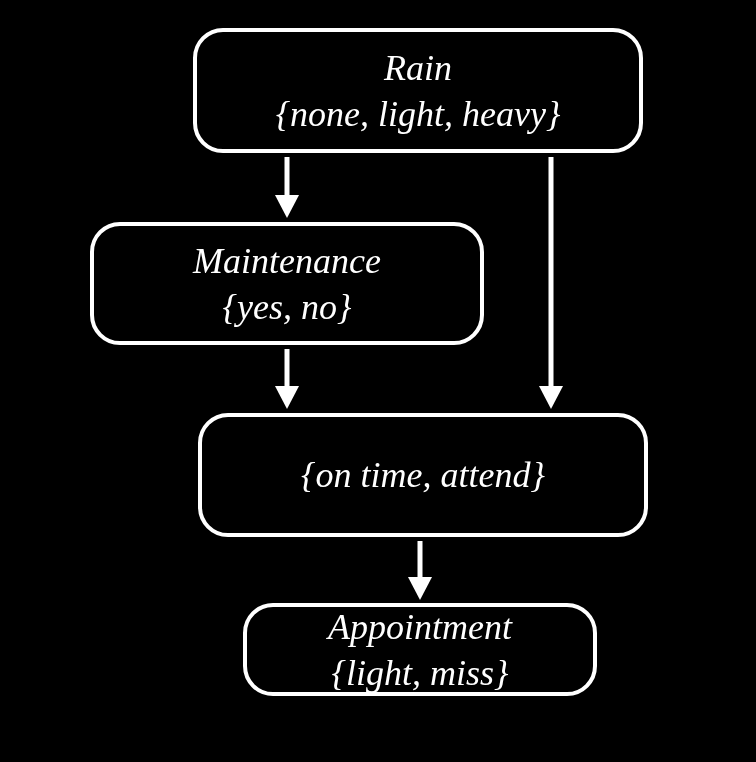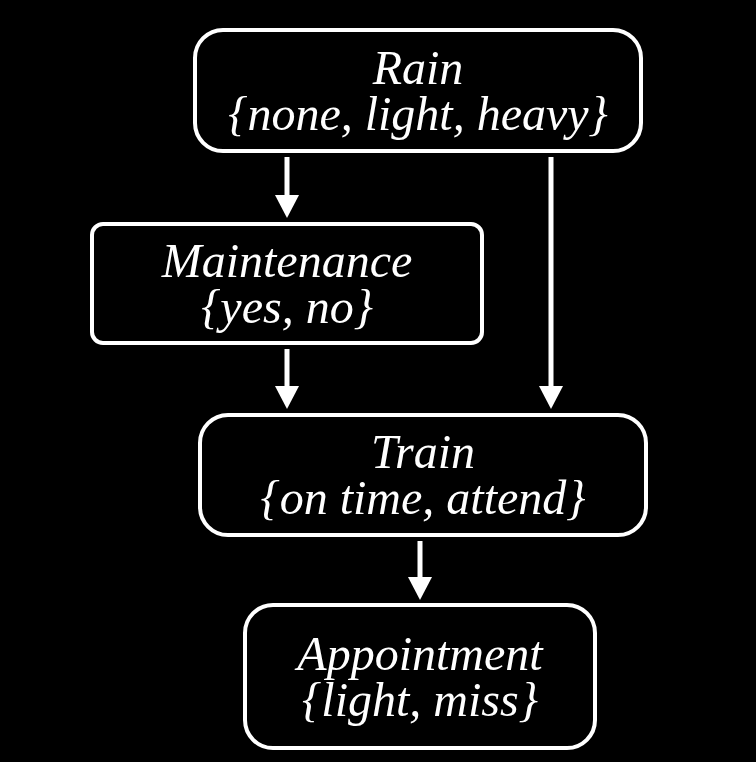--- a/index.html
+++ b/index.html
@@ -28,30 +28,30 @@
     border: 4px solid #ffffff;
     border-radius: 30px;
     background: #000000;
     color: #ffffff;
     display: flex;
     flex-direction: column;
     align-items: center;
     justify-content: center;
     text-align: center;
     font-style: italic;
-    font-size: 48px;
+    font-size: 36px;
     line-height: 46px;
   }
   .node .node-label { display: block; }
   .node .node-values { display: block; }
 
   #node-rain        { left: 193px; top: 28px;  width: 450px; height: 125px; }
-  #node-maintenance { left: 90px;  top: 222px; width: 394px; height: 123px; border-radius: 13px; }
+  #node-maintenance { left: 90px;  top: 222px; width: 394px; height: 123px; }
   #node-train       { left: 198px; top: 413px; width: 450px; height: 124px; }
-  #node-appointment { left: 243px; top: 603px; width: 354px; height: 147px; }
+  #node-appointment { left: 243px; top: 603px; width: 354px; height: 93px; }
 
   .edge-line {
     stroke: #ffffff;
     stroke-width: 5;
     fill: none;
   }
   .edge-head {
     fill: #ffffff;
     stroke: none;
   }
@@ -88,21 +88,20 @@
     <span class="node-label">Rain</span>
     <span class="node-values">{none, light, heavy}</span>
   </div>
 
   <div class="node" id="node-maintenance">
     <span class="node-label">Maintenance</span>
     <span class="node-values">{yes, no}</span>
   </div>
 
   <div class="node" id="node-train">
-    <span class="node-label">Train</span>
     <span class="node-values">{on time, attend}</span>
   </div>
 
   <div class="node" id="node-appointment">
     <span class="node-label">Appointment</span>
     <span class="node-values">{light, miss}</span>
   </div>
 
 </div>
 

